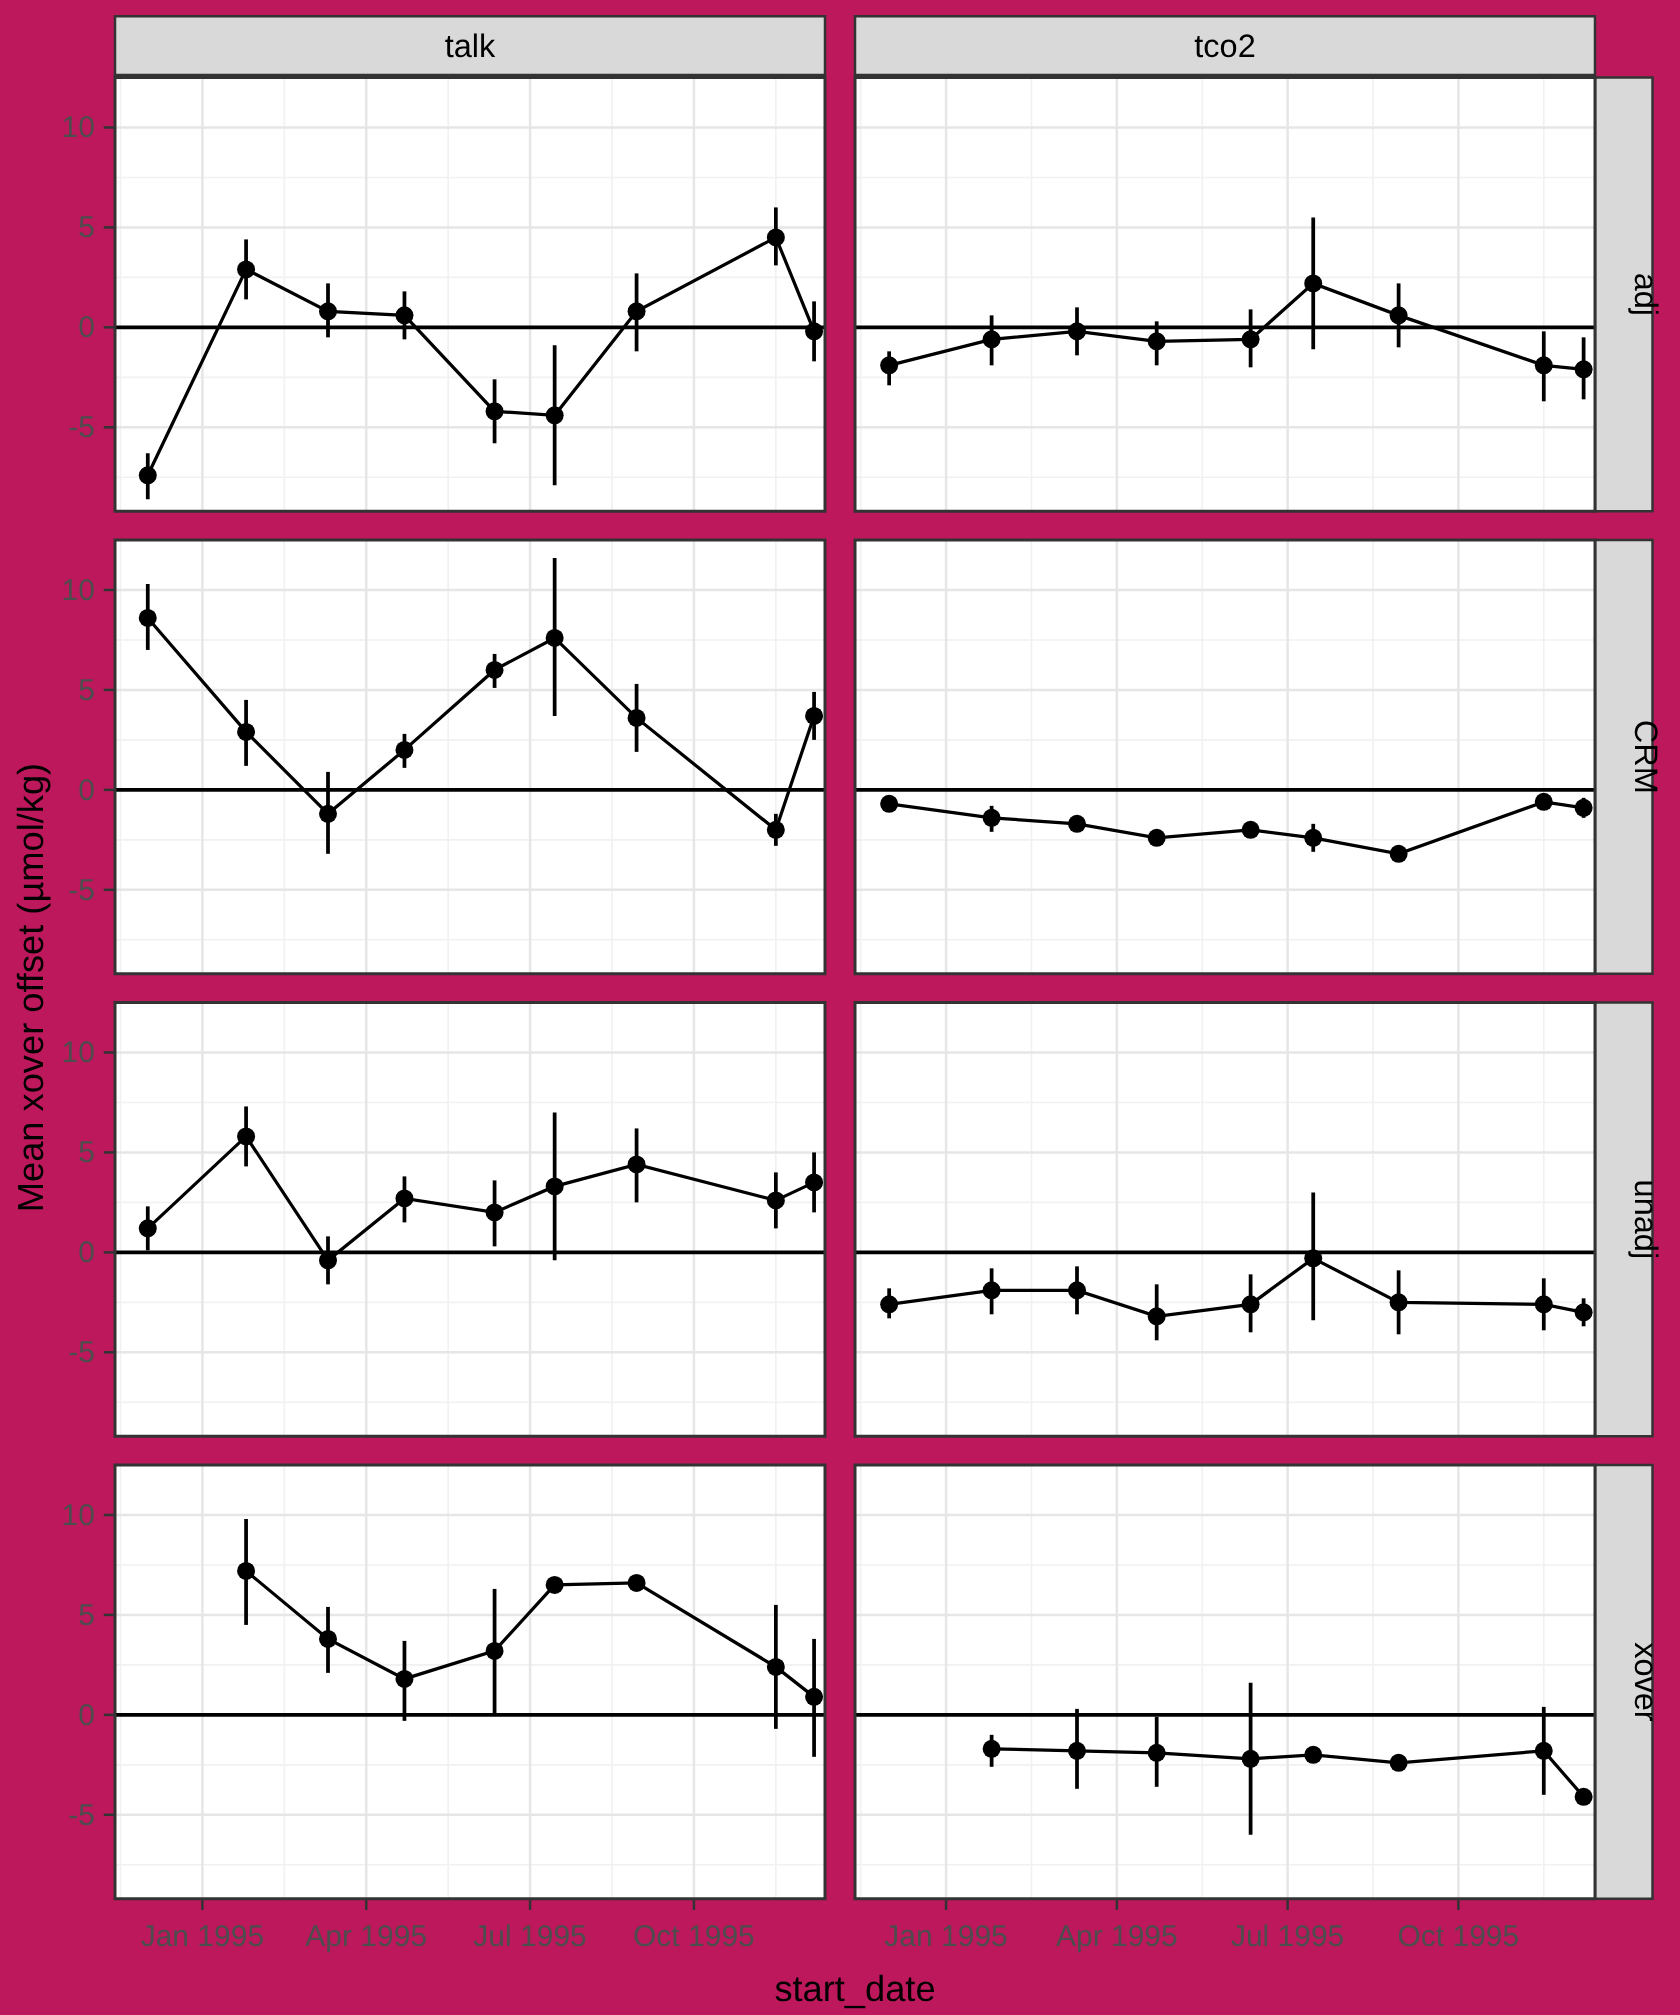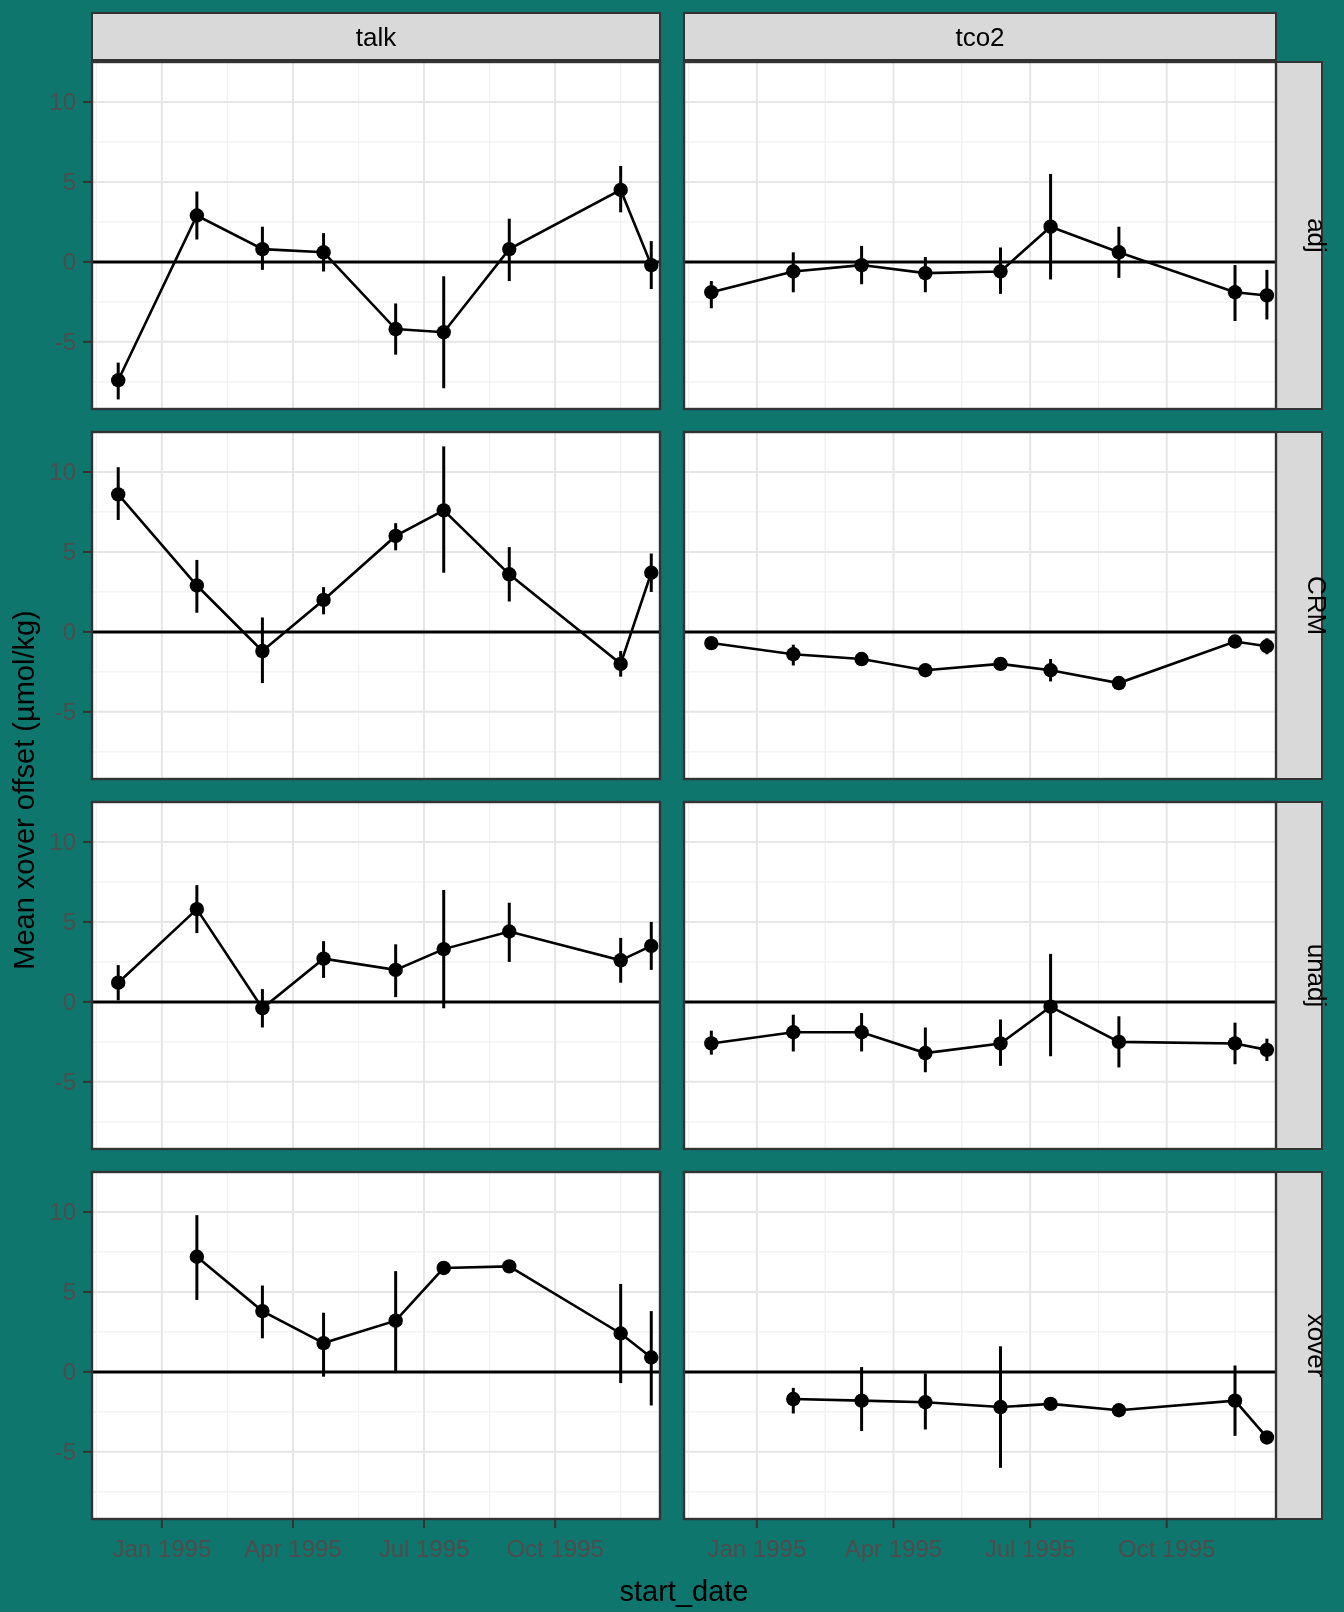--- a/index.html
+++ b/index.html
@@ -1,16 +1,16 @@
 <!DOCTYPE html>
 <html><head>
 <meta charset="utf-8">
 <style>
   html,body{margin:0;padding:0;background:#ffffff;}
-  .fig{position:relative;width:1344px;height:1612px;background:#0f766e;font-family:"Liberation Sans", sans-serif;}
+  .fig{position:relative;width:1344px;height:1612px;background:#be185d;font-family:"Liberation Sans", sans-serif;}
   svg text{font-family:"Liberation Sans", sans-serif;}
   .axis-title{font-size:29px;fill:#000000;}
 </style>
 </head>
 <body>
 
 <div class="fig">
   <svg width="1344" height="1612" viewBox="0 0 1344 1612">
     <g id="panels">
         <rect x="92" y="13" width="568" height="47" fill="#d9d9d9" stroke="#333333" stroke-width="2"></rect>

